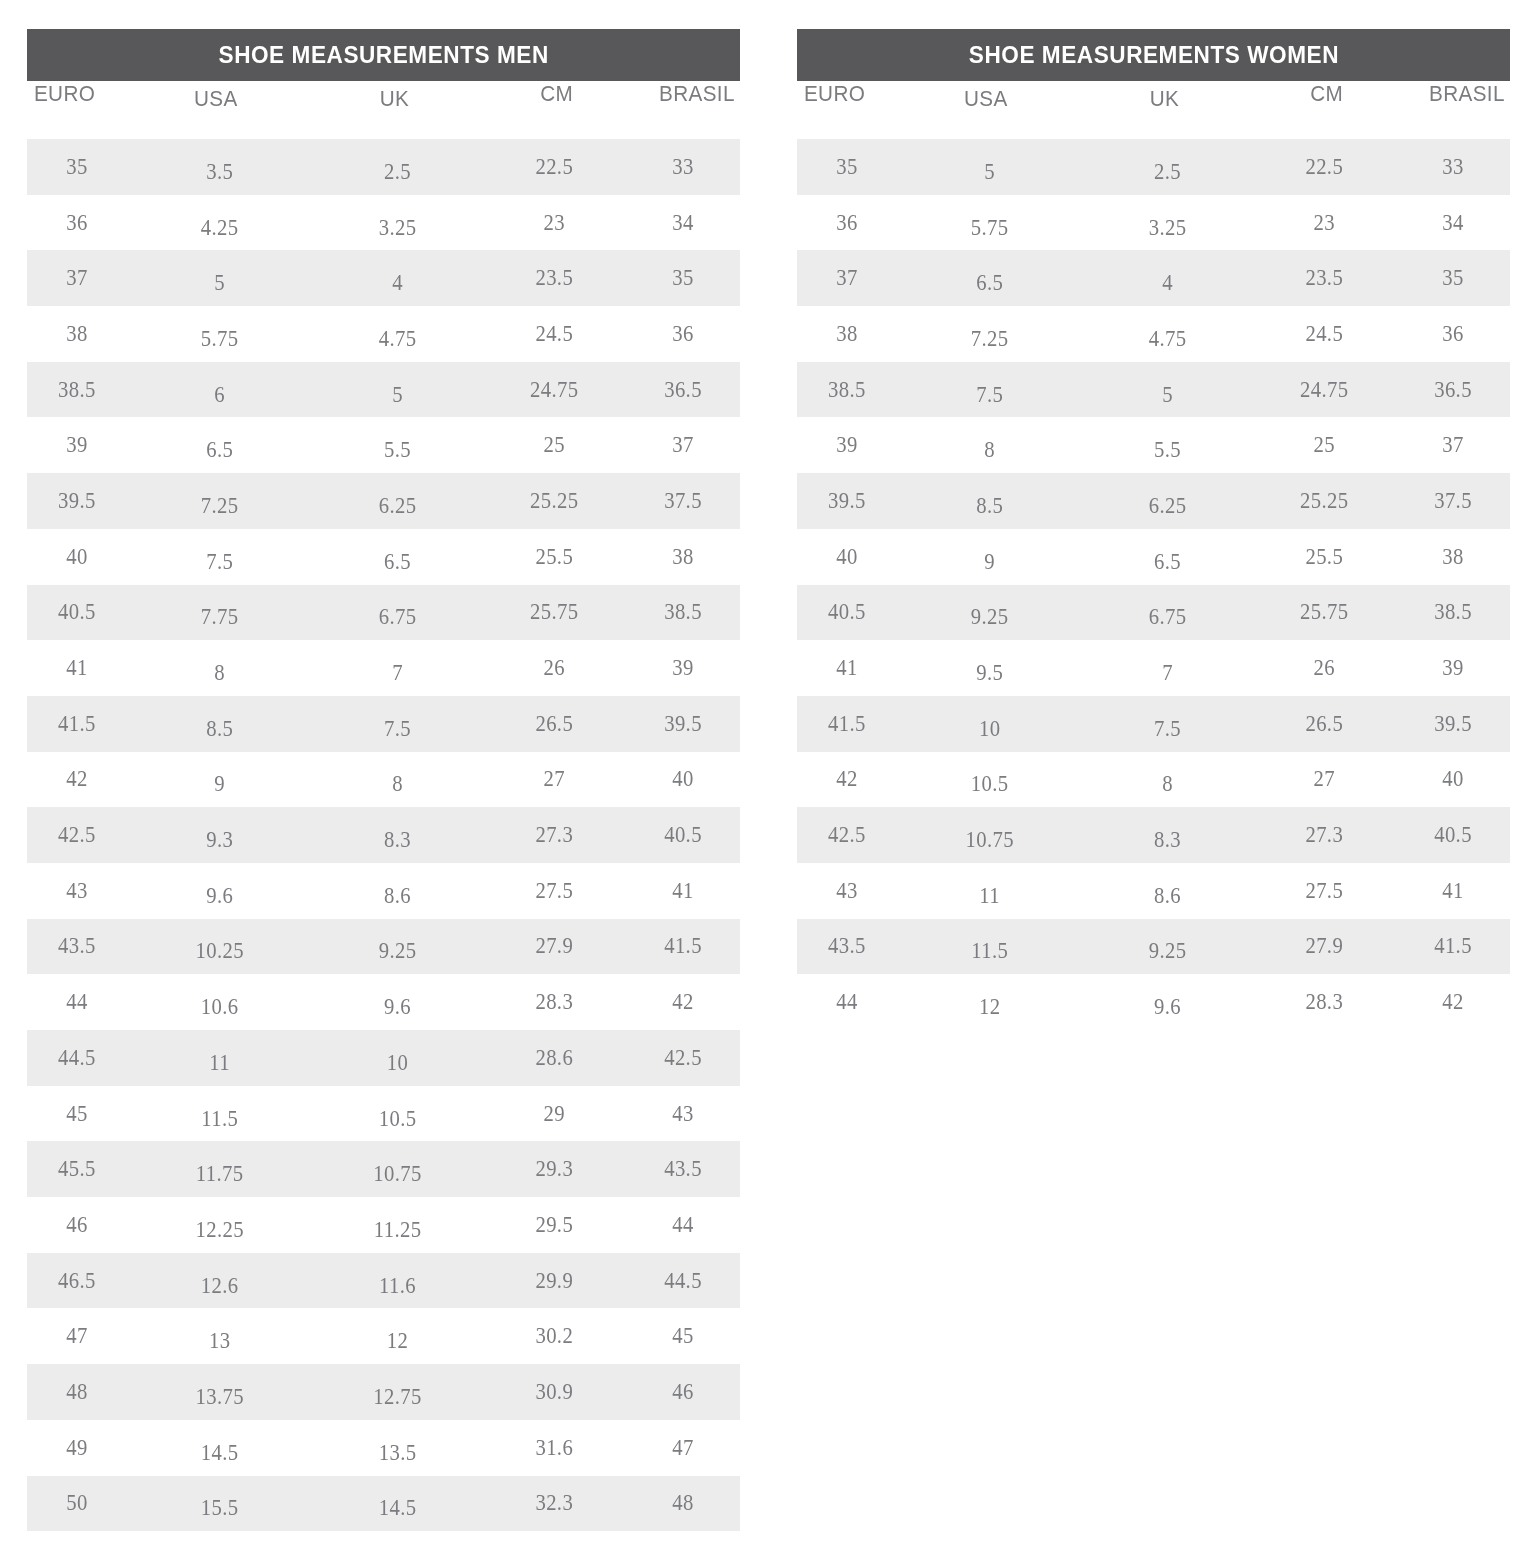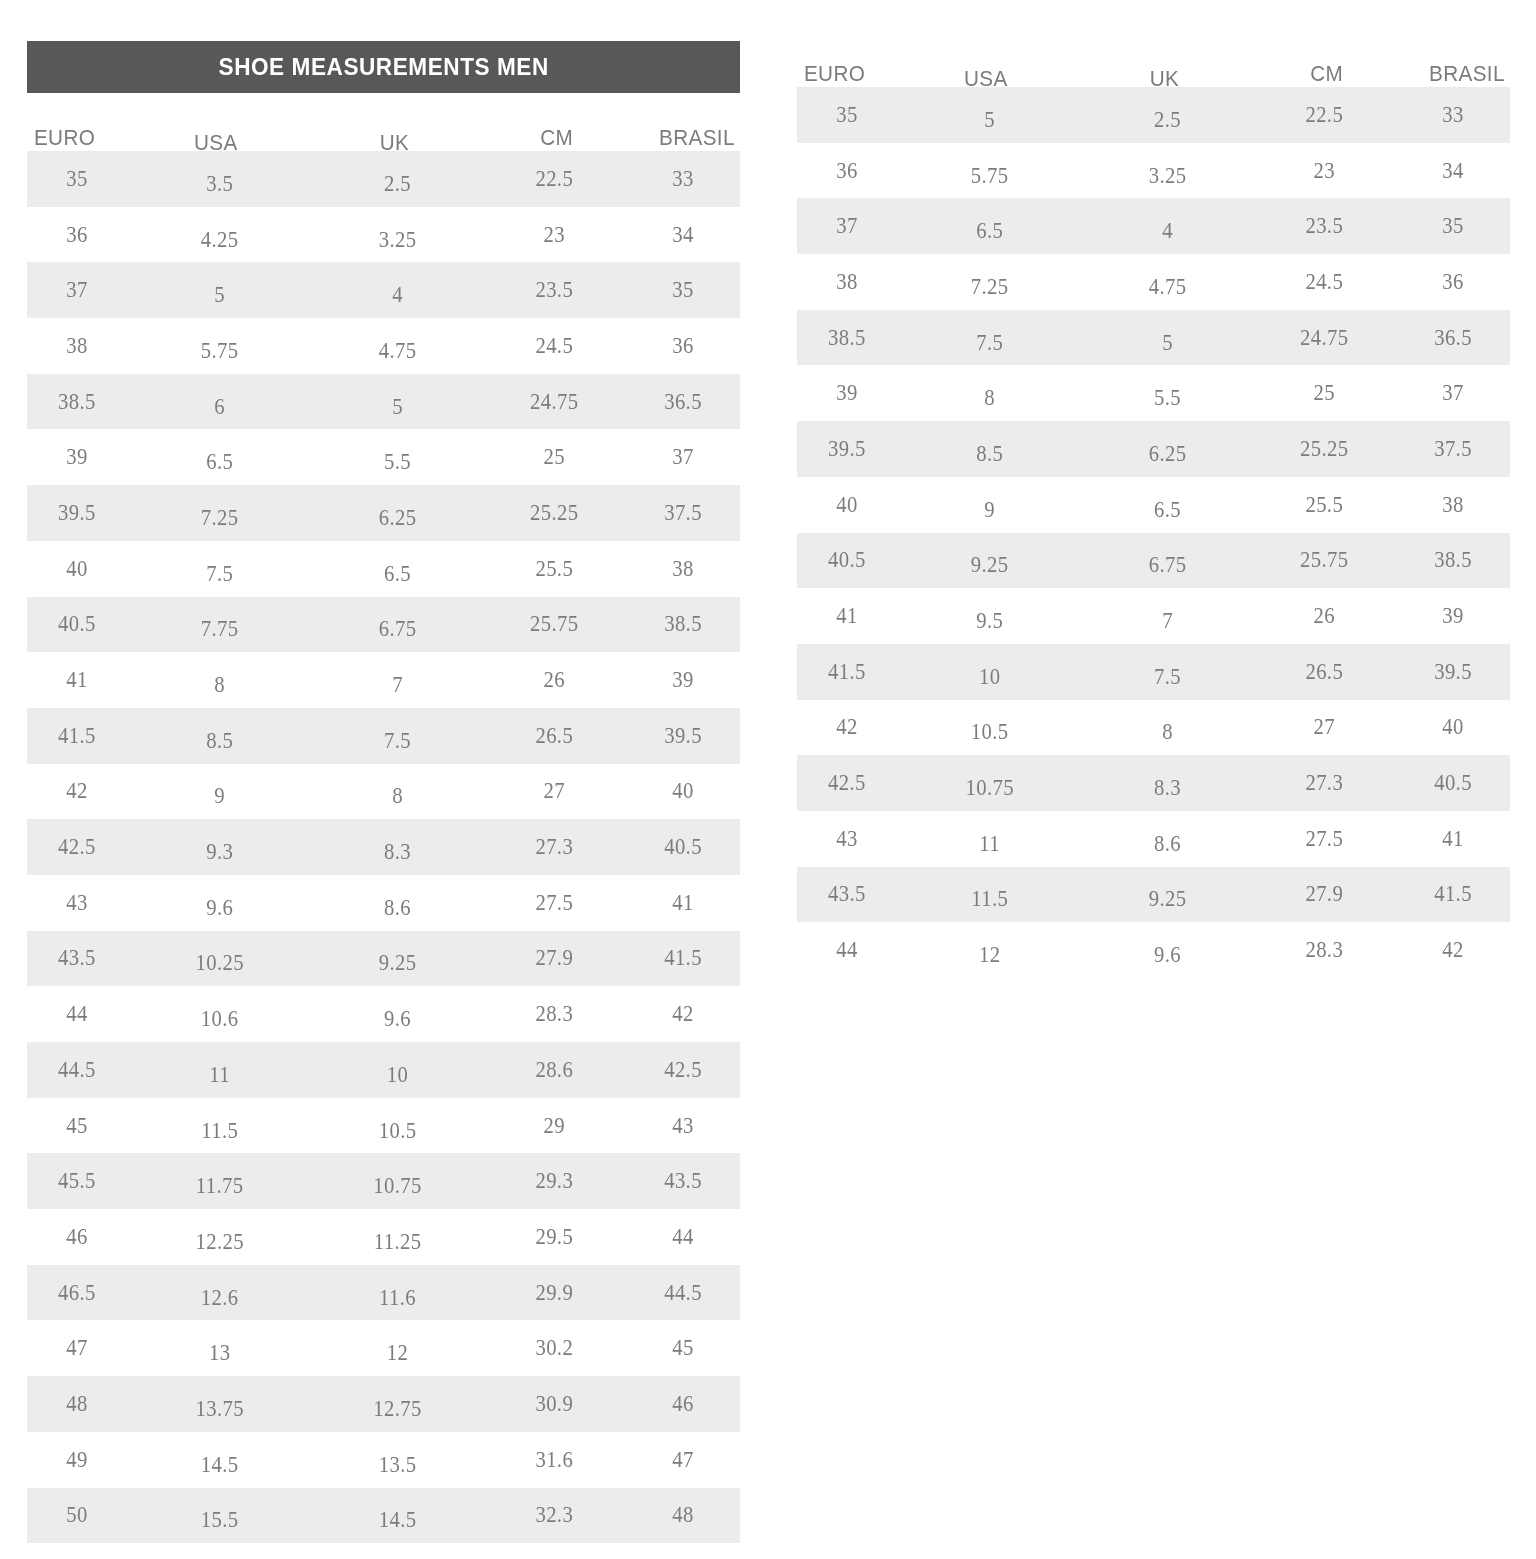--- a/index.html
+++ b/index.html
@@ -30,35 +30,34 @@
   }
   #table-men   { left: 27px; }
   #table-women { left: 797px; }
 
   .bar {
     height: 52px;
     background: var(--header-bg);
     display: flex;
     align-items: center;
     justify-content: center;
-    margin-top: 12px;
   }
   .bar h1 {
     margin: 0;
     color: var(--header-text);
     font-size: 24px;
     font-weight: bold;
     letter-spacing: 0.6px;
     transform: scale(0.94, 1); 
   }
 
   .cols {
     display: flex;
     height: 58px;
-    align-items: flex-end;
+    align-items: flex-start;
     gap: 44px;
   }
   .rows .row {
     display: flex;
     height: 55.7px;
     align-items: center;
     font-family: Liberation Serif, serif;
   }
   .rows .row.stripe { background: var(--stripe); }
 
@@ -266,20 +265,23 @@
           <div class="cell col-0">50</div>
           <div class="cell col-1 low">15.5</div>
           <div class="cell col-2 low">14.5</div>
           <div class="cell col-3">32.3</div>
           <div class="cell col-4">48</div>
         </div>
       </div>
   </section>
 
   <section class="size-table" id="table-women">
+    <header class="bar">
+      <h1>SHOE MEASUREMENTS WOMEN</h1>
+    </header>
     <div class="cols">
         <div class="cell col-0">EURO</div>
         <div class="cell col-1 low">USA</div>
         <div class="cell col-2 low">UK</div>
         <div class="cell col-3">CM</div>
         <div class="cell col-4">BRASIL</div>
       </div>
     <div class="rows">
         <div class="row stripe">
           <div class="cell col-0">35</div>

